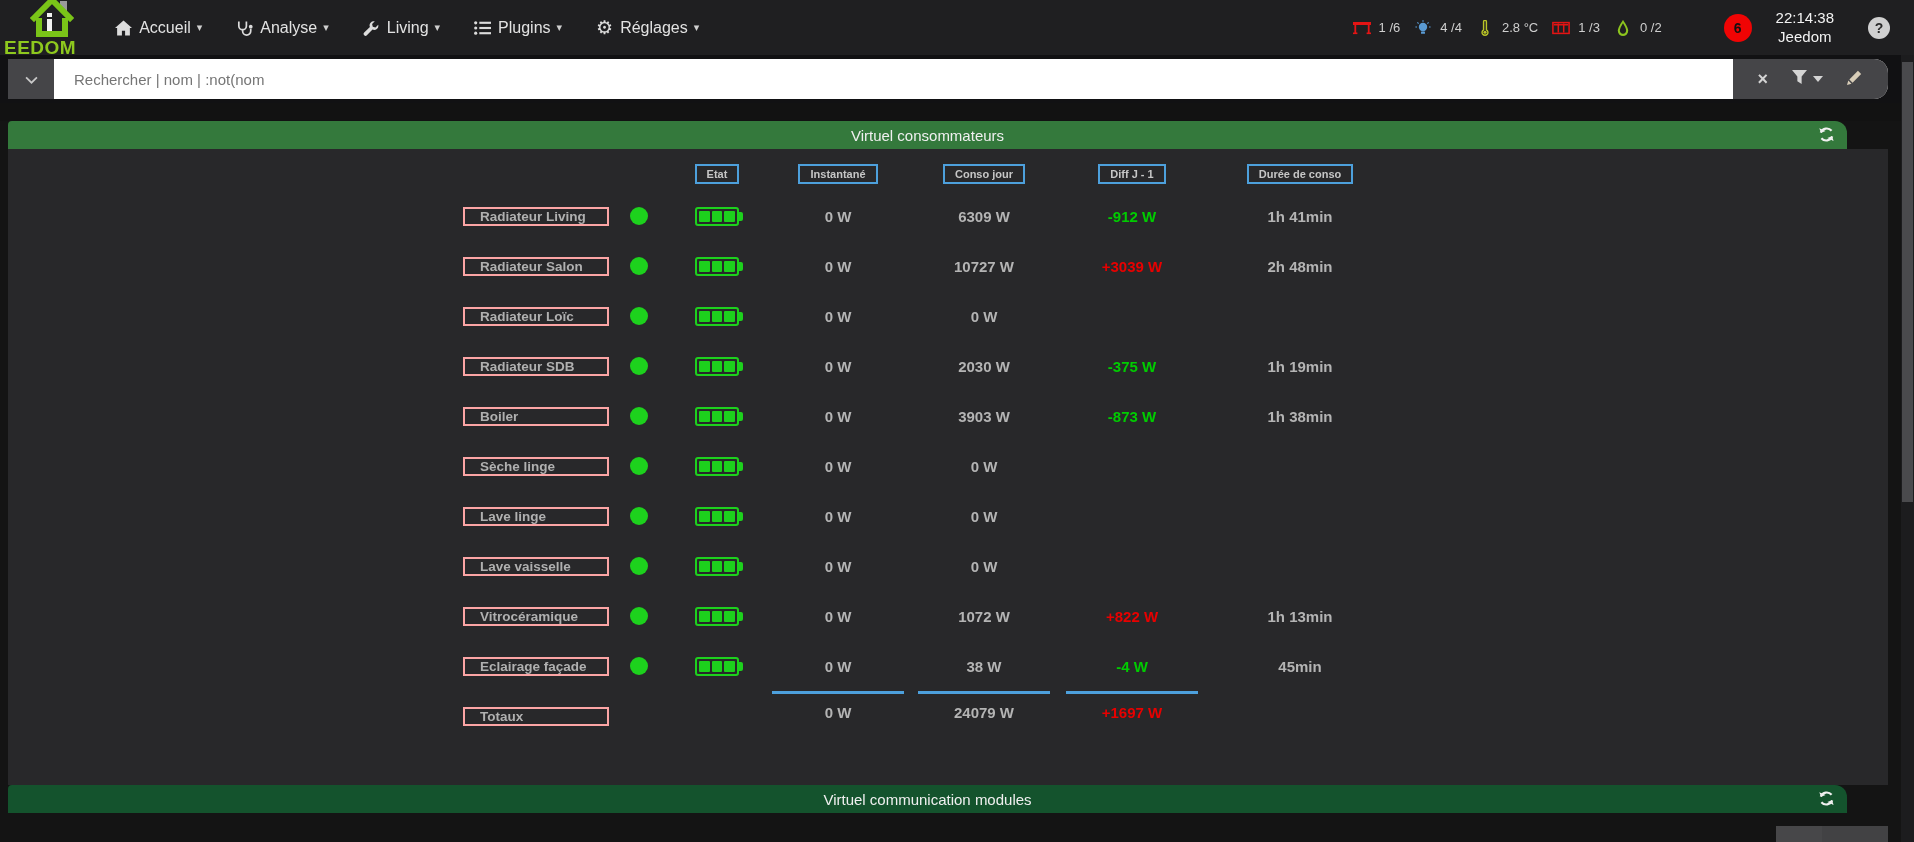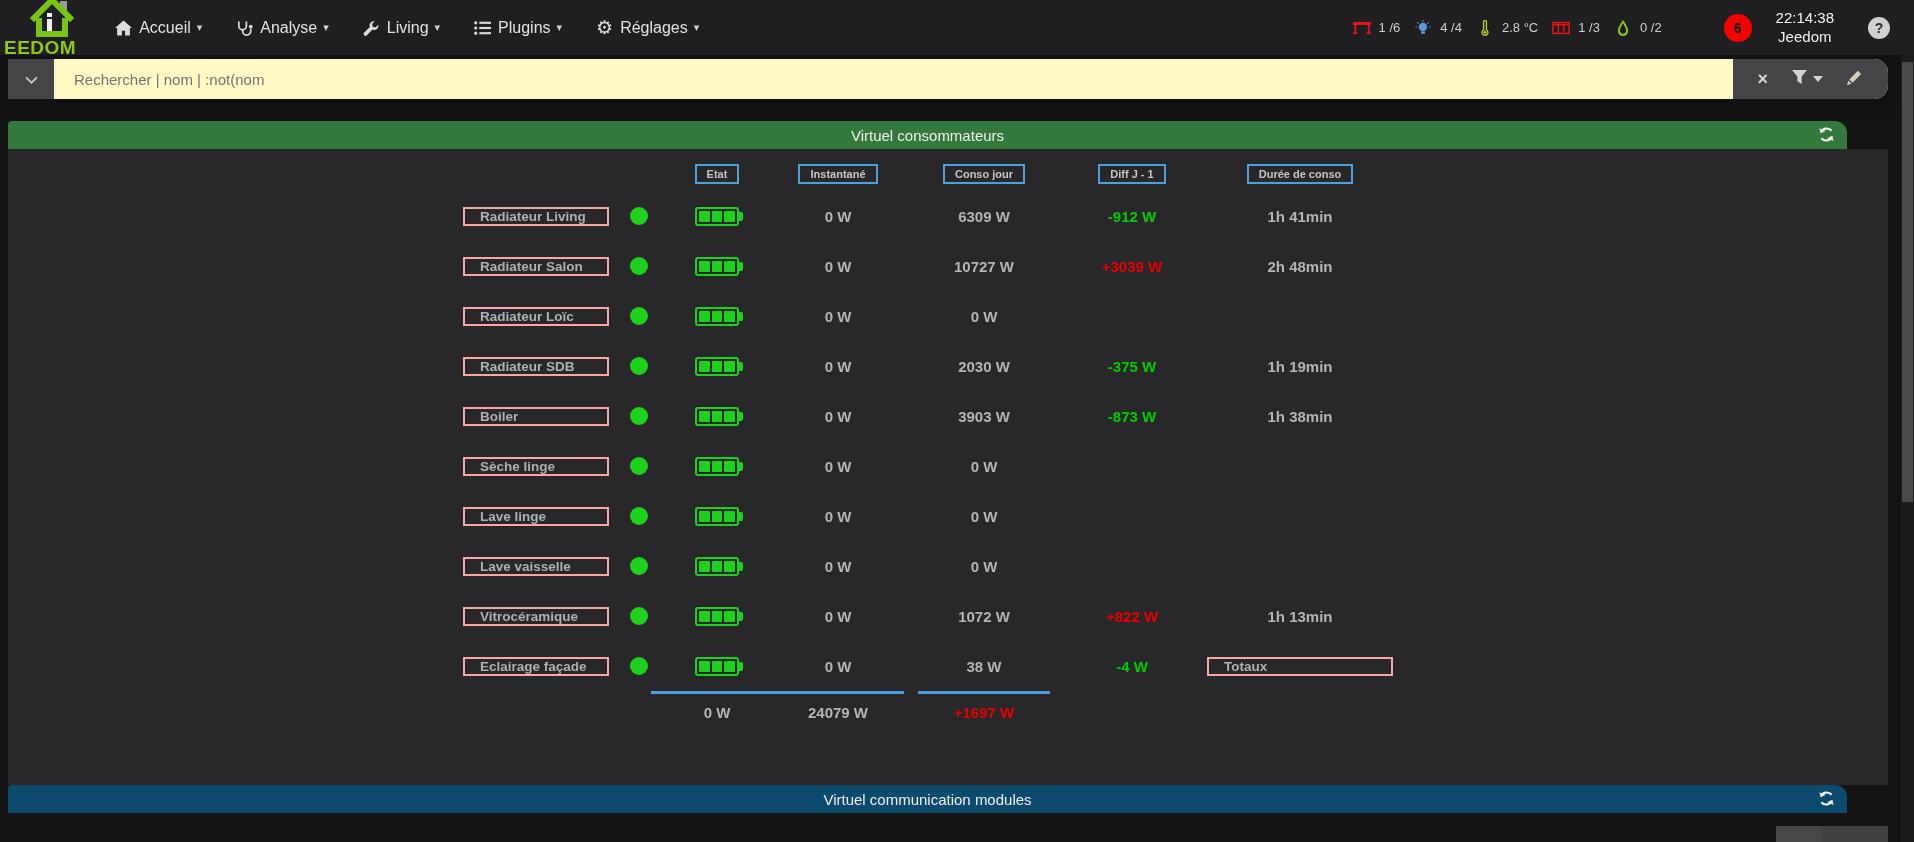--- a/index.html
+++ b/index.html
@@ -28,21 +28,21 @@
     margin-left:62px; cursor:pointer; }
   .clock-block { margin-left:24px; text-align:center; color:#f2f2f2; line-height:1.25; cursor:pointer; }
   .clock { font-size:15px; }
   .profile { font-size:15px; }
   .help { width:22px; height:22px; border-radius:50%; background:#d0d0d0; color:#2a2a2a;
     font-weight:bold; font-size:14px; display:flex; align-items:center; justify-content:center;
     margin-left:34px; margin-right:24px; cursor:pointer; }
 
   
   .search-row { height:48px; background:#111113; display:flex; align-items:center; padding:0 26px 0 8px; }
-  .search-bar { flex:1; height:40px; background:#fef9c3; border-radius:0 14px 14px 0; display:flex; align-items:stretch; }
+  .search-bar { flex:1; height:40px; background:#ffffff; border-radius:0 14px 14px 0; display:flex; align-items:stretch; }
   .search-caret { width:46px; background:#454548; display:flex; align-items:center; justify-content:center; cursor:pointer; }
   .search-caret svg { width:13px; height:8px; }
   .search-input { flex:1; background:transparent; border:none; outline:none; color:#85858a;
     font-size:15px; padding-left:20px; font-family:"Liberation Sans", sans-serif; }
   .search-tools { background:#454548; border-radius:0 14px 14px 0; display:flex; align-items:center;
     gap:24px; padding:0 26px 0 24px; }
   .tool { display:flex; align-items:center; cursor:pointer; color:#d4d4d4; }
   .close-x { font-size:18px; font-weight:bold; }
   .tool svg { width:15px; height:15px; }
   .mini-caret { width:0; height:0; border-left:5px solid transparent; border-right:5px solid transparent;
@@ -519,20 +519,23 @@
         </div>
         <div class="cell">
     <span class="">0 W</span>
         </div>
         <div class="cell">
     <span class="">38 W</span>
         </div>
         <div class="cell">
     <span class="" style="color: rgb(0, 204, 0);">-4 W</span>
         </div>
+        <div class="cell">
+    <span class="">45min</span>
+        </div>
         <div class="cell labelcell">
     <div class="rowlabel">Totaux</div>
         </div>
         <div class="cell"></div>
         <div class="cell"></div>
         <div class="cell totalcell">
     <span class="tline">0 W</span>
         </div>
         <div class="cell totalcell">
     <span class="tline">24079 W</span>
@@ -541,21 +544,21 @@
     <span class="tline" style="color: rgb(232, 0, 0);">+1697 W</span>
         </div>
         <div class="cell totalcell">
     <span class="noline"></span>
         </div>
       </div>
   </div>
 </div>
 
 <div class="section">
-  <div class="sec-header" style="background: #0c4a6e;">
+  <div class="sec-header" style="background: #14532d;">
     <span>Virtuel communication modules</span>
     <span class="refresh-btn">
       <svg viewBox="0 0 16 16">
           <g fill="none" stroke="currentColor" stroke-width="2">
         <path d="M12.8 4.5A6 6 0 0 0 2.6 6.2"></path>
             <path d="M3.2 11.5a6 6 0 0 0 10.2-1.7"></path>
           </g>
         <path d="M1.2 2l1.7 4.4 4.3-1.7z" fill="currentColor"></path>
         <path d="M14.8 14l-1.7-4.4-4.3 1.7z" fill="currentColor"></path>
         </svg>

